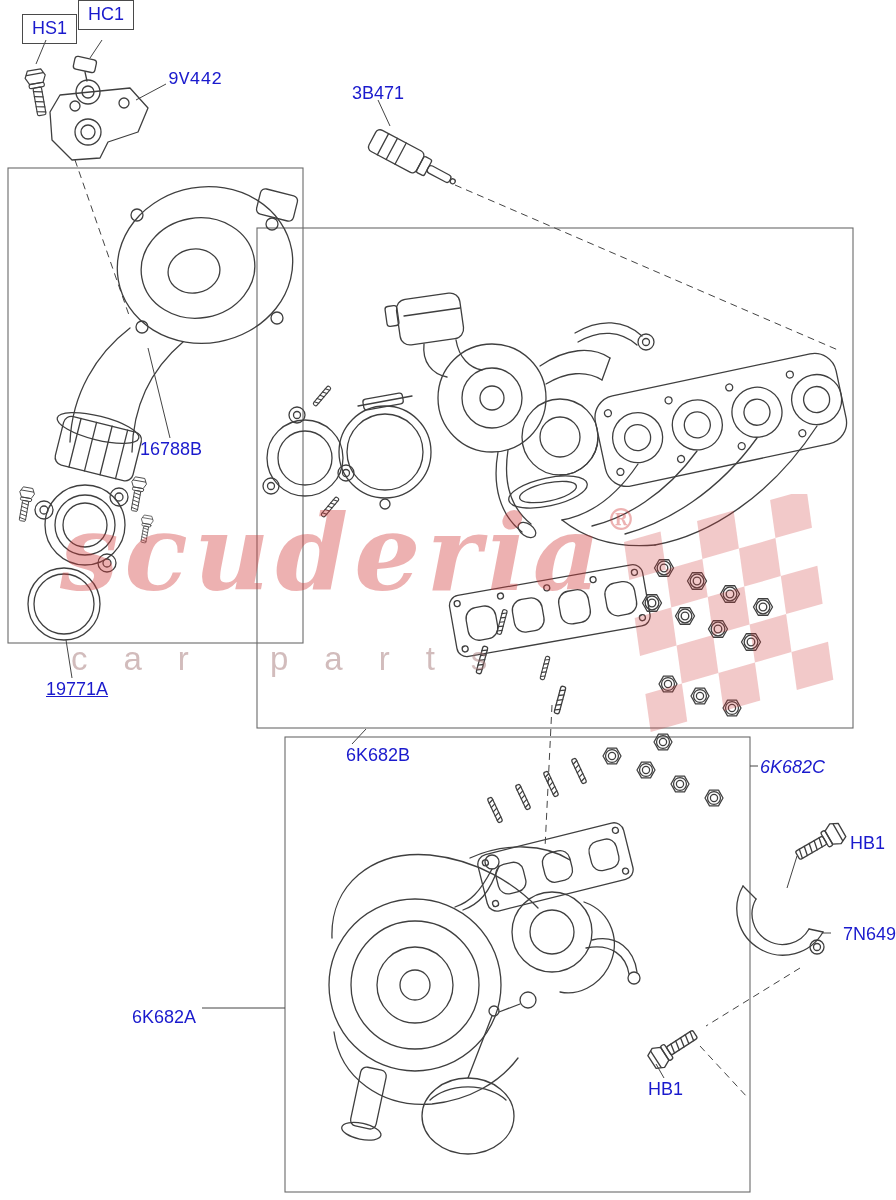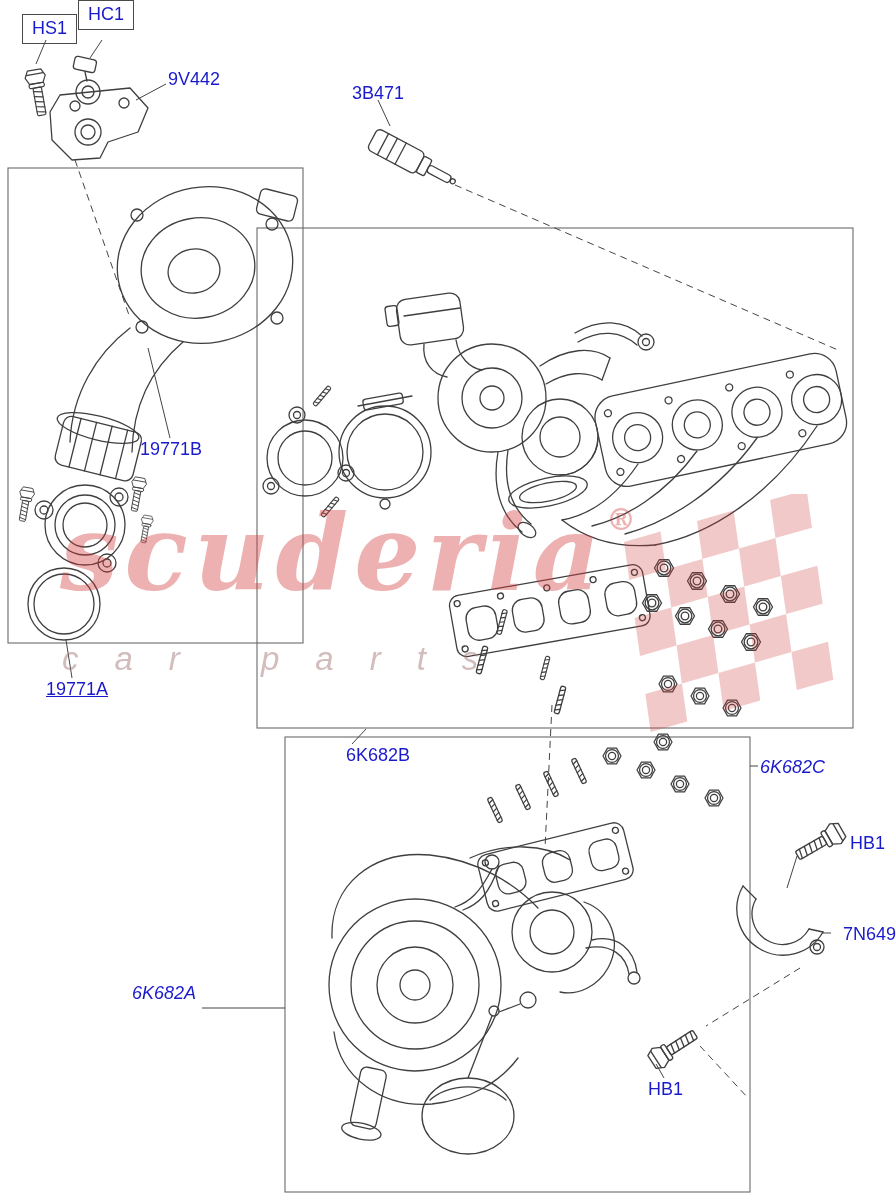--- a/index.html
+++ b/index.html
@@ -20,25 +20,24 @@
   
   .wm { position:absolute; left:0; top:0; width:896px; height:1200px; pointer-events:none; }
   .wm-brand {
     position:absolute; left:60px; top:492px;
     font-family:"DejaVu Serif", serif; font-style:italic; font-weight:bold;
     font-size:104px; letter-spacing:6px;
     color:rgba(210,60,60,0.40);
   }
   .wm-brand sup { font-size:30px; font-style:normal; vertical-align:60px; letter-spacing:0; }
   .wm-sub {
-    position:absolute; left:62px; top:640px;
+    position:absolute; left:71px; top:640px;
     font-family:"Liberation Sans", sans-serif;
     font-size:33px; letter-spacing:36px;
     color:rgba(160,115,115,0.48);
-    font-style:italic;
   }
   .wm-flag { position:absolute; left:596px; top:494px; }
 </style>
 </head>
 <body>
 
 <div class="canvas">
 
   <svg class="art" width="896" height="1200" viewBox="0 0 896 1200">
     <defs>
@@ -363,24 +362,24 @@
         <rect x="114" y="114" width="38" height="38"></rect>
         <rect x="0" y="152" width="38" height="38"></rect>
         <rect x="76" y="152" width="38" height="38"></rect>
         <rect x="152" y="152" width="38" height="38"></rect>
       </g>
     </svg>
   </div>
 
   <div class="lbl lbl-box" style="left:22px; top:14px;">HS1</div>
   <div class="lbl lbl-box" style="left:78px; top:0;text-align:right;">HC1</div>
-  <div class="lbl" style="left:168px; top:70px;">9V442</div>
+  <div class="lbl" style="left:168px; top:70px;font-family:Liberation Mono, monospace;">9V442</div>
   <div class="lbl" style="left:352px; top:84px;">3B471</div>
-  <div class="lbl" style="left:140px; top:440px;">19771B</div>
+  <div class="lbl" style="left:140px; top:440px;">16788B</div>
   <div class="lbl" style="left:46px; top:680px;text-decoration:underline;">19771A</div>
   <div class="lbl" style="left:313px; top:746px;margin-left:33px;">6K682B</div>
   <div class="lbl" style="left:760px; top:758px;font-style:italic;">6K682C</div>
-  <div class="lbl" style="left:132px; top:984px;font-style:italic;">6K682A</div>
+  <div class="lbl" style="left:132px; top:1008px;">6K682A</div>
   <div class="lbl" style="left:850px; top:834px;">HB1</div>
   <div class="lbl" style="left:833px; top:925px;margin-left:10px;">7N649</div>
   <div class="lbl" style="left:648px; top:1080px;">HB1</div>
 
 </div>
 
 </body></html>

